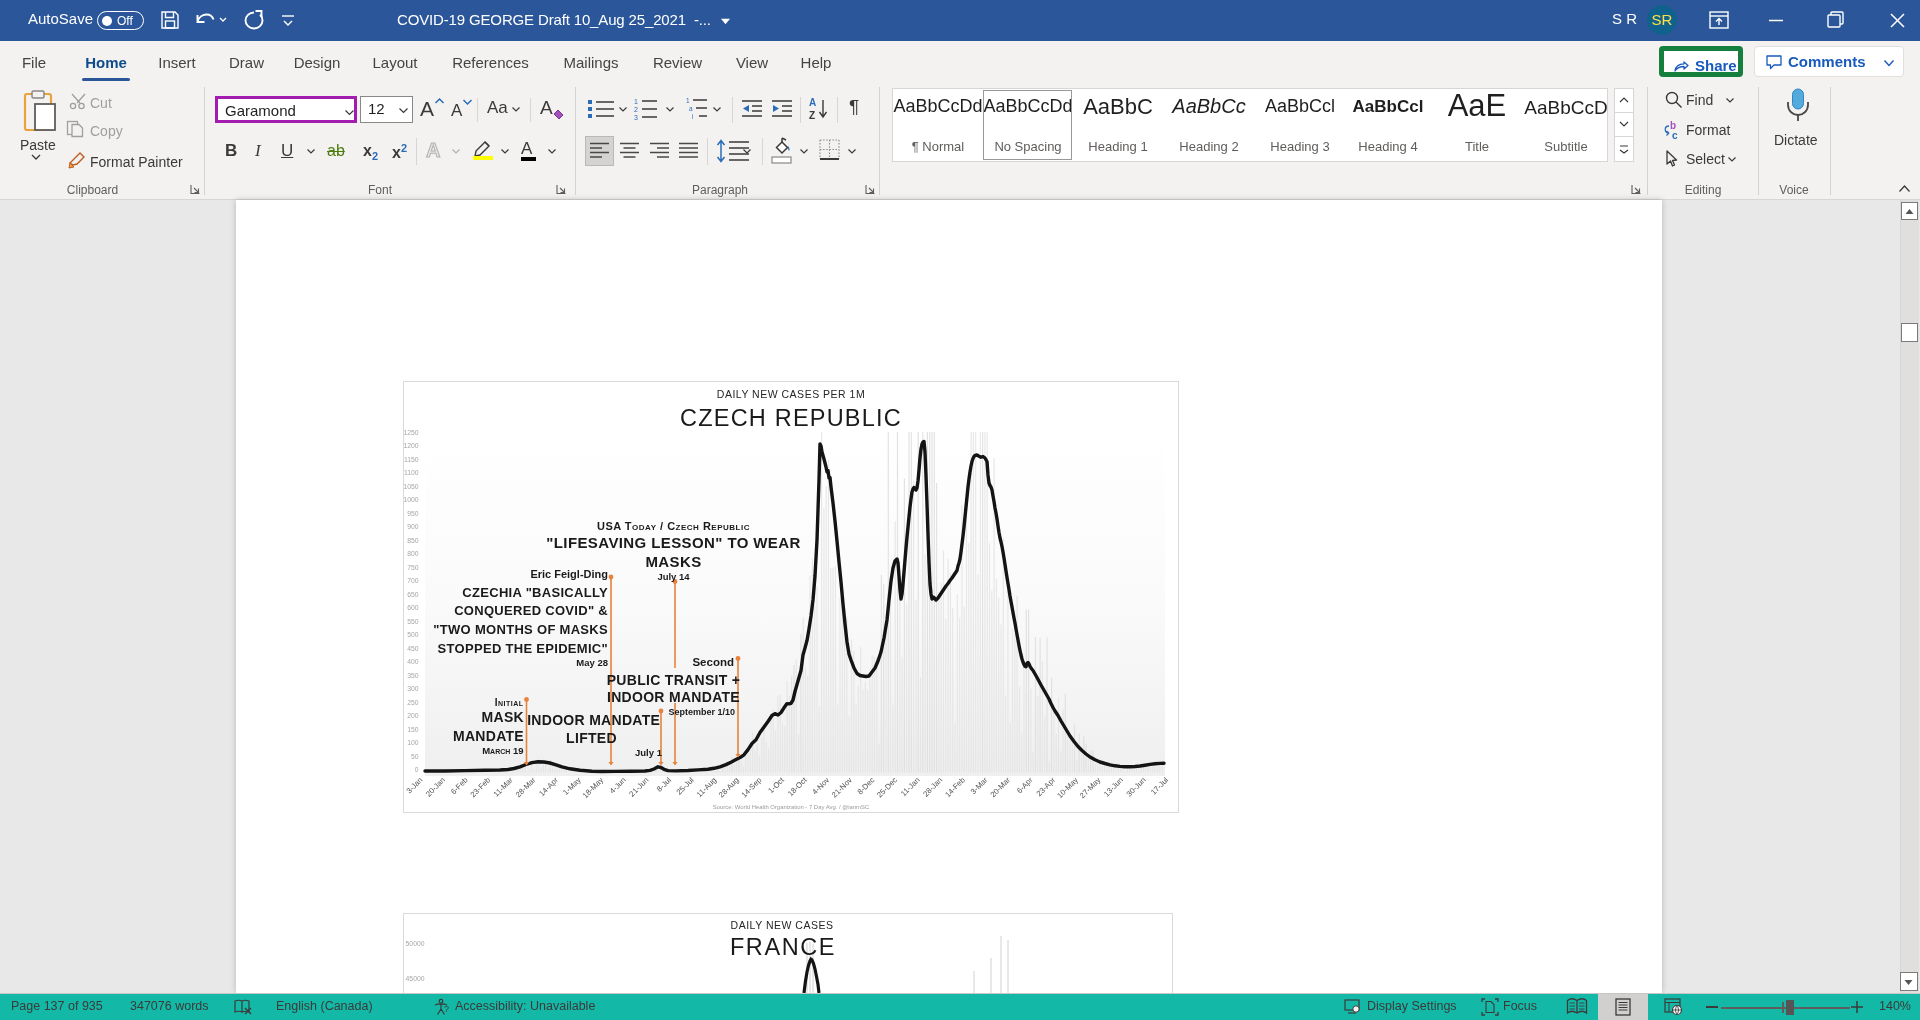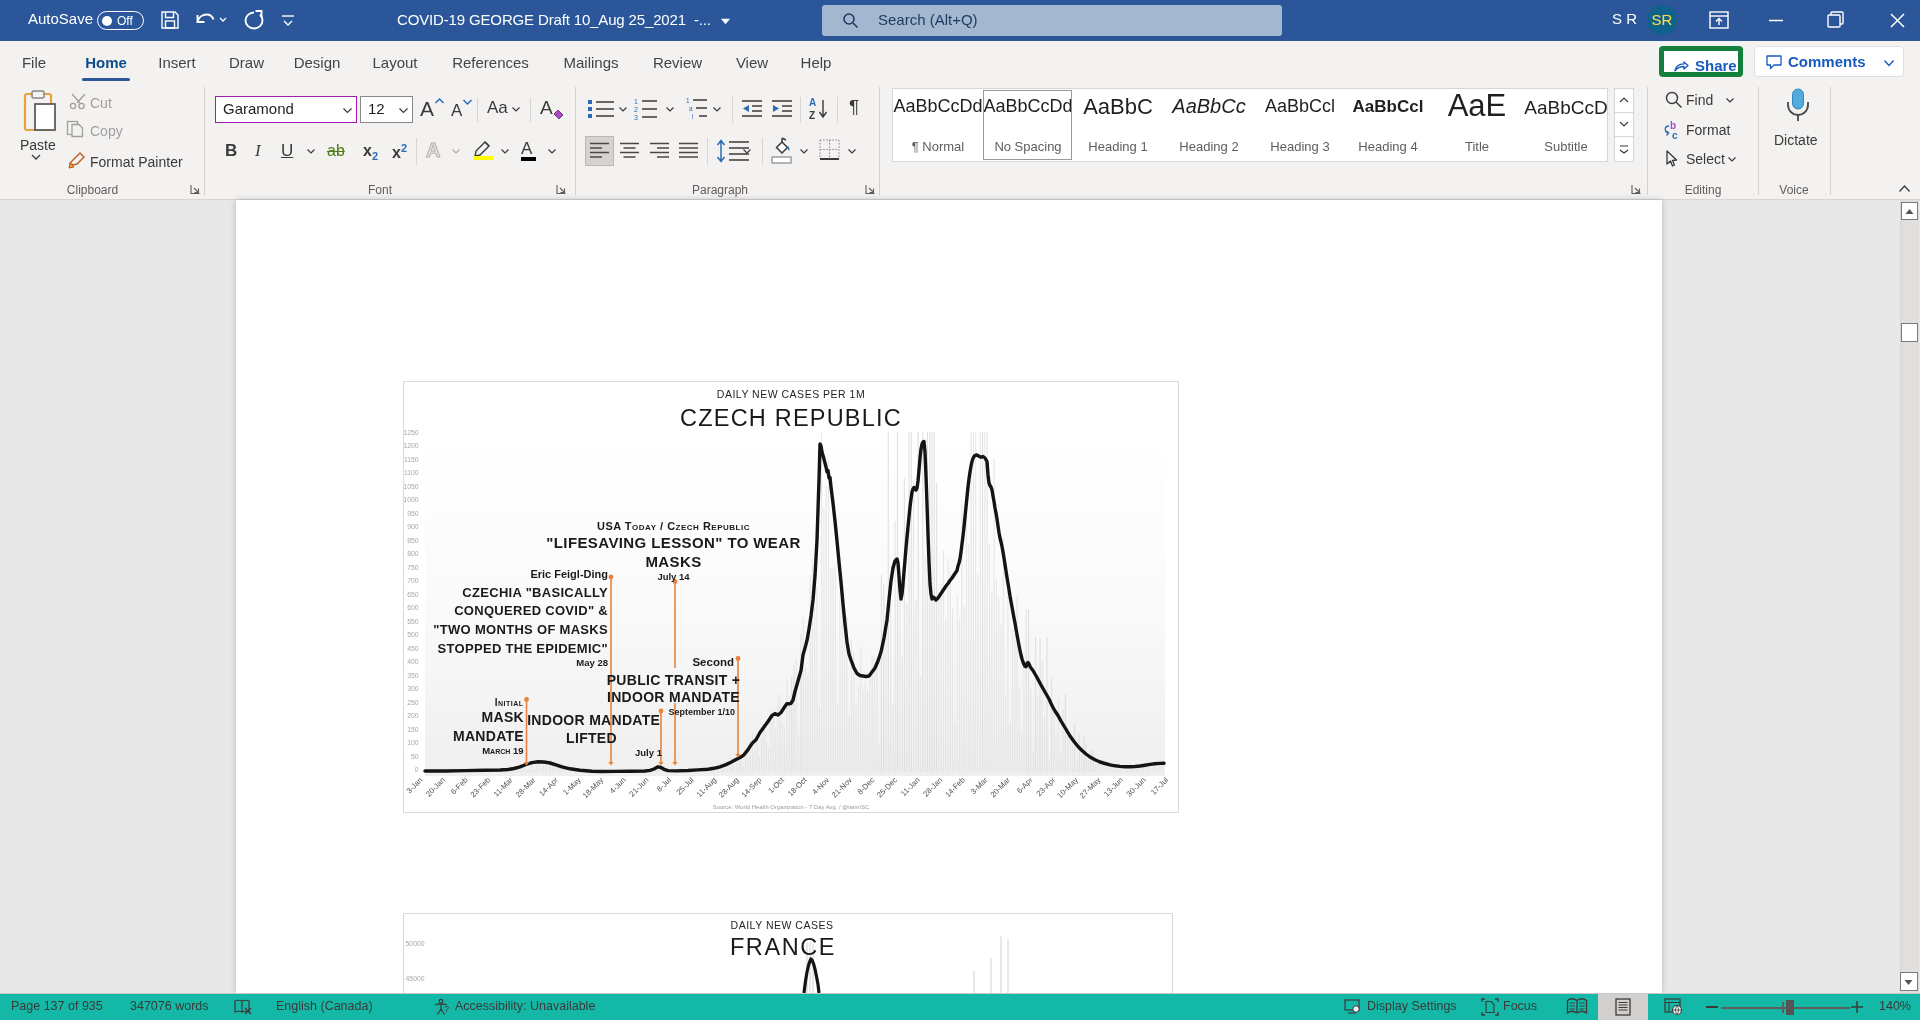--- a/index.html
+++ b/index.html
@@ -45,27 +45,20 @@
    <path d="M13.5 2 H19.5 V8" fill="none" stroke="#fff" stroke-width="1.9"></path>
  </svg>
  <svg style="left:279px; top:13px;" width="18" height="16" viewBox="0 0 18 16">
    <path d="M3 3 H15" stroke="#fff" stroke-width="1.4"></path>
    <path d="M5 8 L9 12 L13 8" fill="none" stroke="#fff" stroke-width="1.4"></path>
  </svg>
  <div class="abs" style="left:397px; top:11px; font-size:15px; letter-spacing:-0.15px; white-space:nowrap; color:#fff;">COVID-19 GEORGE Draft 10_Aug 25_2021&nbsp; -...</div>
  <svg style="left:719px; top:17px;" width="13" height="9" viewBox="0 0 14 10">
       <path d="M2 2 L7 8 L12 2 Z" fill="#fff"></path>
     </svg>
- <div class="abs" style="left:822px; top:5px; width:460px; height:31px; background:#a3b7d1; border-radius:3px;">
-   <svg style="left:20px; top:7px;" width="17" height="17" viewBox="0 0 17 17">
-        <circle cx="7" cy="7" r="5" fill="none" stroke="#1f3a5f" stroke-width="1.6"></circle>
-        <path d="M11 11 L15.5 15.5" stroke="#1f3a5f" stroke-width="1.6"></path>
-      </svg>
-   <div class="abs" style="left:56px; top:6px; font-size:15px; color:#1e3a5f;">Search (Alt+Q)</div>
- </div>
  <div class="abs tb" style="left:1612px; top:10px;">S R</div>
  <div class="abs" style="left:1647px; top:5px; width:30px; height:30px; border-radius:50%; background:#10618c; text-align:center; line-height:30px; font-size:15px; color:#fde047;">SR</div>
  <svg style="left:1709px; top:11px;" width="20" height="18" viewBox="0 0 20 18">
    <rect x="1" y="1" width="18" height="16" fill="none" stroke="#fff" stroke-width="1.4"></rect>
    <path d="M1 5 H19" stroke="#fff" stroke-width="1.4"></path>
    <path d="M10 14 V8 M7 10.5 L10 7.5 L13 10.5" fill="none" stroke="#fff" stroke-width="1.4"></path>
  </svg>
  <svg style="left:1769px; top:19px;" width="14" height="3" viewBox="0 0 14 3">
       <path d="M0 1.5 H14" stroke="#fff" stroke-width="1.5"></path>
     </svg>
@@ -135,21 +128,21 @@
   <path d="M3 12 L10 5 L13 2 L17 6 L10 13 L6 14 Z" fill="none" stroke="#c05d22" stroke-width="1.4"></path>
   <path d="M3 12 L2 17 L7 16 Z" fill="#e8a33d" stroke="#c05d22" stroke-width="1"></path>
 </svg>
 <div class="icontxt" style="left:90px; top:70px;">Format Painter</div>
 <div class="glabel" style="left:55px; width:75px;">Clipboard</div>
 <svg style="left:190px; top:100px;" width="11" height="11" viewBox="0 0 11 11">
   <path d="M1 1 V9.5 H9.5 M4 4 L8.5 8.5 M8.5 4.5 V8.5 H4.5" fill="none" stroke="#605e5c" stroke-width="1.1"></path>
 </svg>
 <div class="gdiv" style="left:204px;"></div>
 
-<div class="abs" style="left:215px; top:12px; width:142px; height:27px; background:#fff; border:1px solid #a21caf;">
+<div class="abs" style="left:215px; top:12px; width:142px; height:27px; background:#fff; border:3px solid #a21caf;">
   <div class="abs" style="left:7px; top:3px; font-size:15px; color:#1f1f1f;">Garamond</div>
   <svg style="left:126px; top:10px;" width="11" height="8" viewBox="0 0 11 8">
         <path d="M1.5 1.5 L5.5 5.5 L9.5 1.5" fill="none" stroke="#3b3a39" stroke-width="1.2"></path>
       </svg>
 </div>
 <div class="abs" style="left:360px; top:12px; width:53px; height:27px; background:#fff; border:1px solid #8a8886;">
   <div class="abs" style="left:7px; top:3px; font-size:15px; color:#1f1f1f;">12</div>
   <svg style="left:37px; top:10px;" width="11" height="8" viewBox="0 0 11 8">
         <path d="M1.5 1.5 L5.5 5.5 L9.5 1.5" fill="none" stroke="#3b3a39" stroke-width="1.2"></path>
       </svg>

